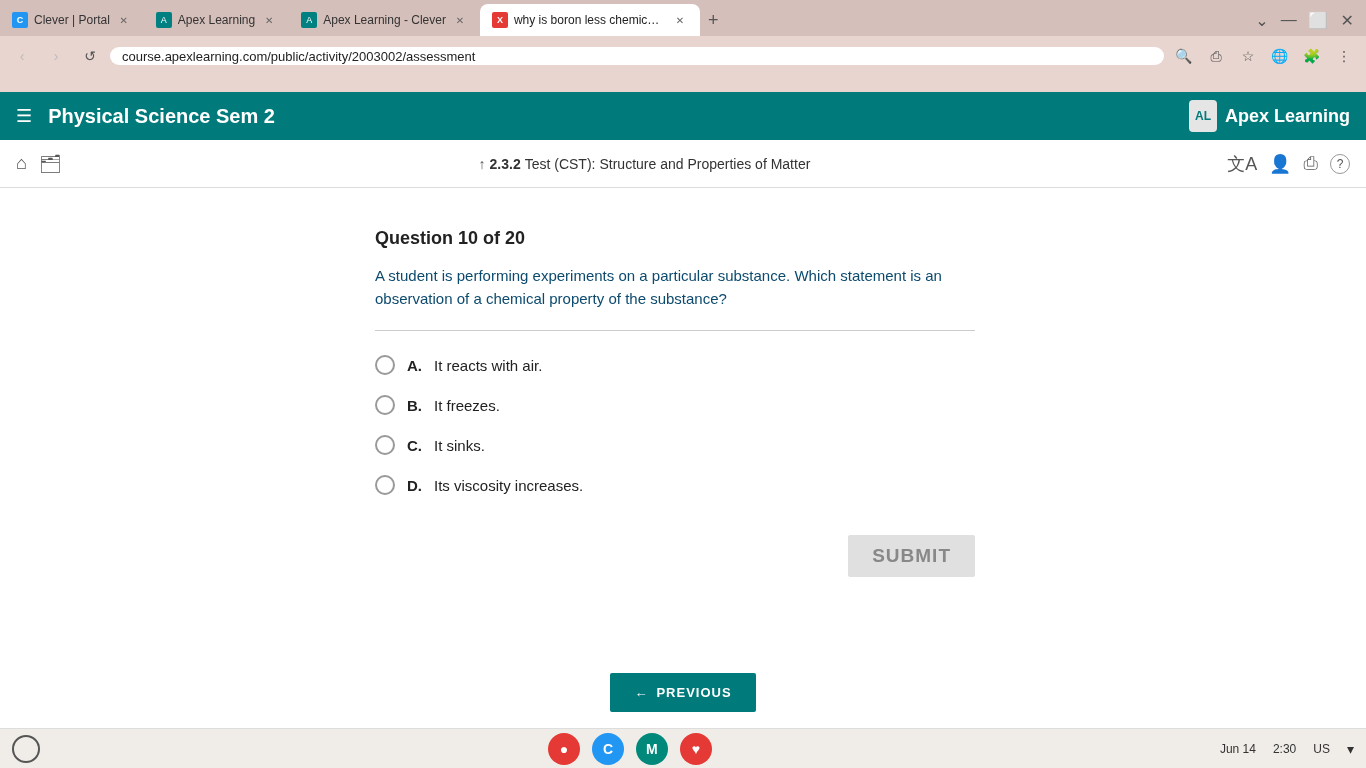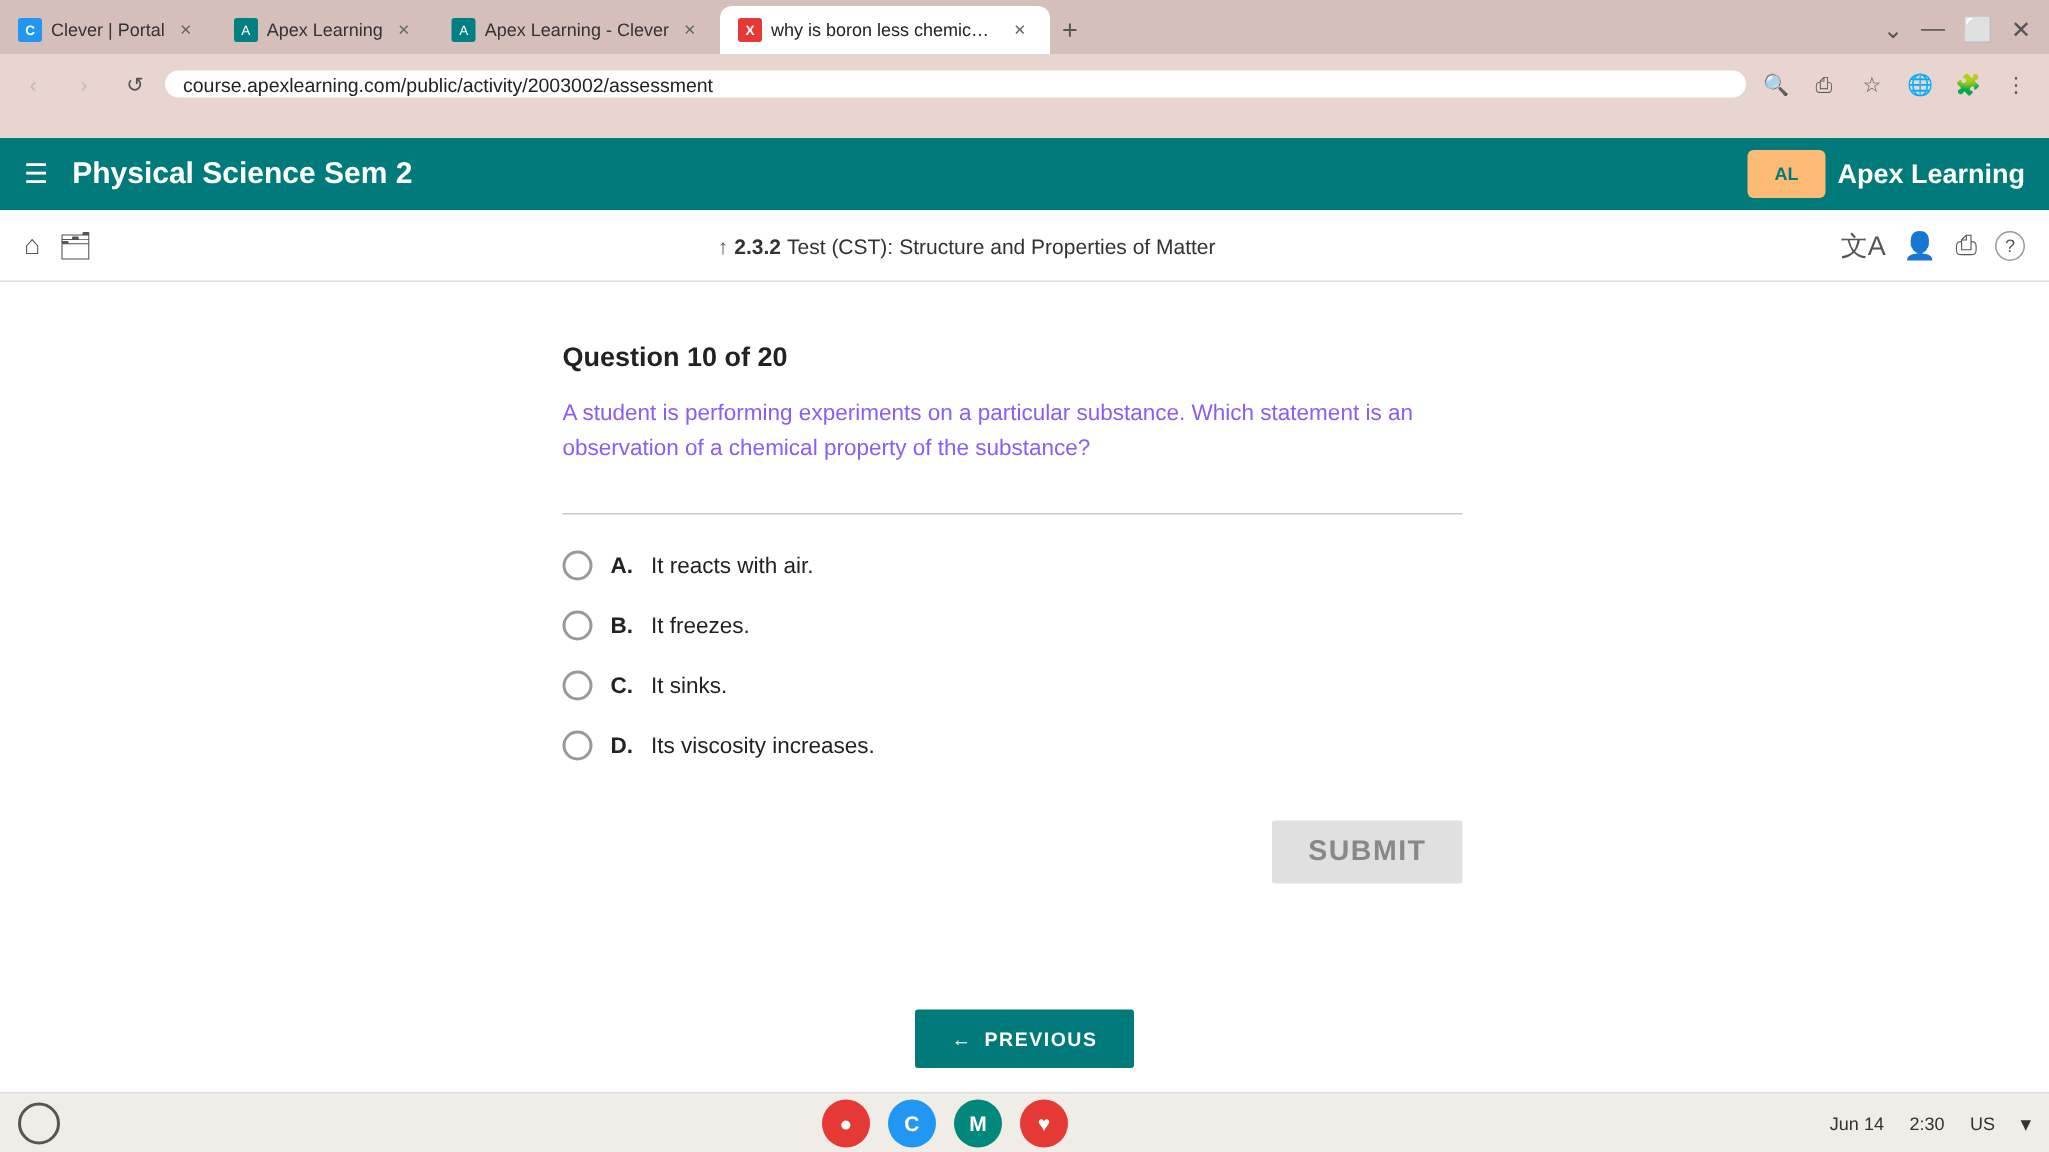--- a/index.html
+++ b/index.html
@@ -103,22 +103,22 @@
       height: 48px;
       display: flex;
       align-items: center;
       padding: 0 16px;
       color: #fff;
     }
     .hamburger { font-size: 18px; margin-right: 16px; cursor: pointer; }
     .app-title { font-size: 20px; font-weight: bold; flex: 1; }
     .apex-logo { display: flex; align-items: center; gap: 8px; font-size: 18px; font-weight: bold; }
     .apex-logo-icon {
-      width: 52px; height: 32px;
-      background: #fdba74;
+      width: 28px; height: 32px;
+      background: #e5e5e5;
       border-radius: 4px;
       display: flex; align-items: center; justify-content: center;
       color: #007a7a;
       font-size: 12px;
       font-weight: bold;
     }
 
     
     .sub-header {
       height: 48px;
@@ -151,23 +151,23 @@
       margin: 0 auto;
     }
     .question-number {
       font-size: 18px;
       font-weight: bold;
       margin-bottom: 16px;
       color: #222;
     }
     .question-text {
       font-size: 15px;
-      color: #8b5cf6;
+      color: #0c4a6e;
       line-height: 1.5;
-      margin-bottom: 32px;
+      margin-bottom: 20px;
     }
     .question-divider {
       border: none;
       border-top: 1px solid #ccc;
       margin-bottom: 24px;
     }
     .answer-choices { display: flex; flex-direction: column; gap: 20px; }
     .answer-choice {
       display: flex;
       align-items: center;

